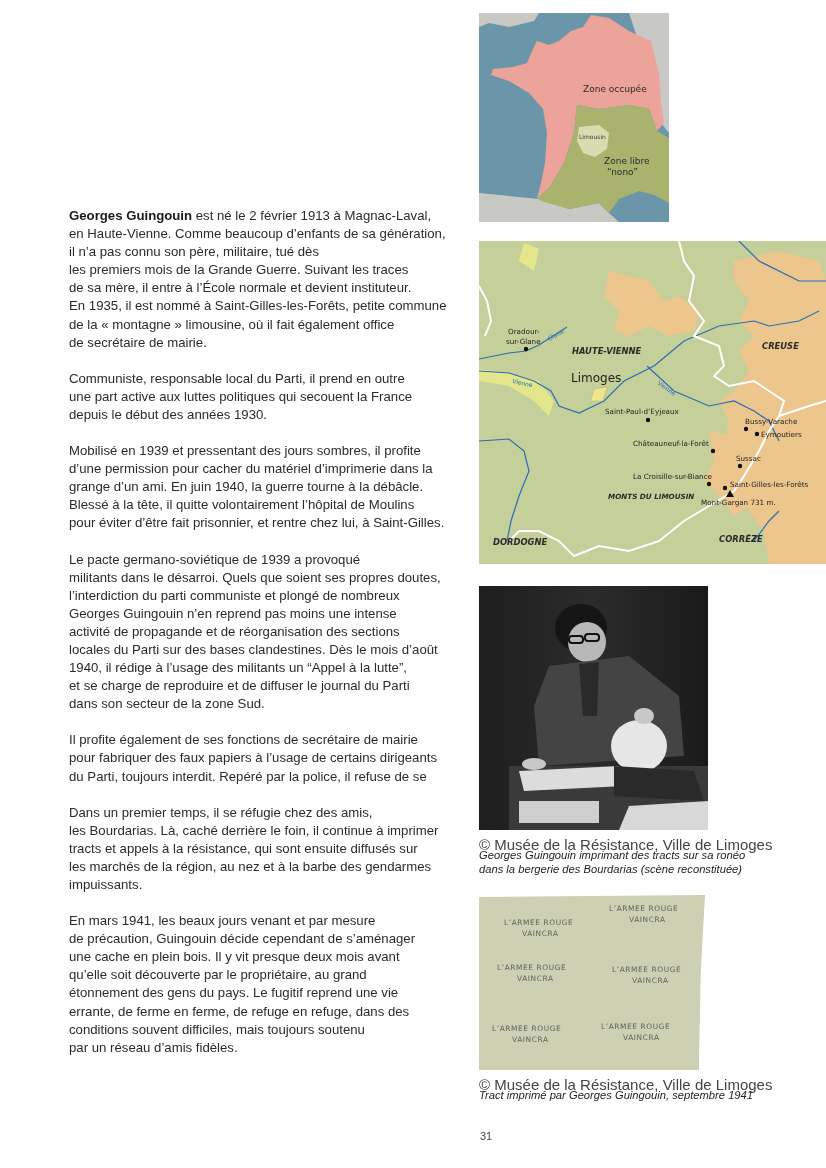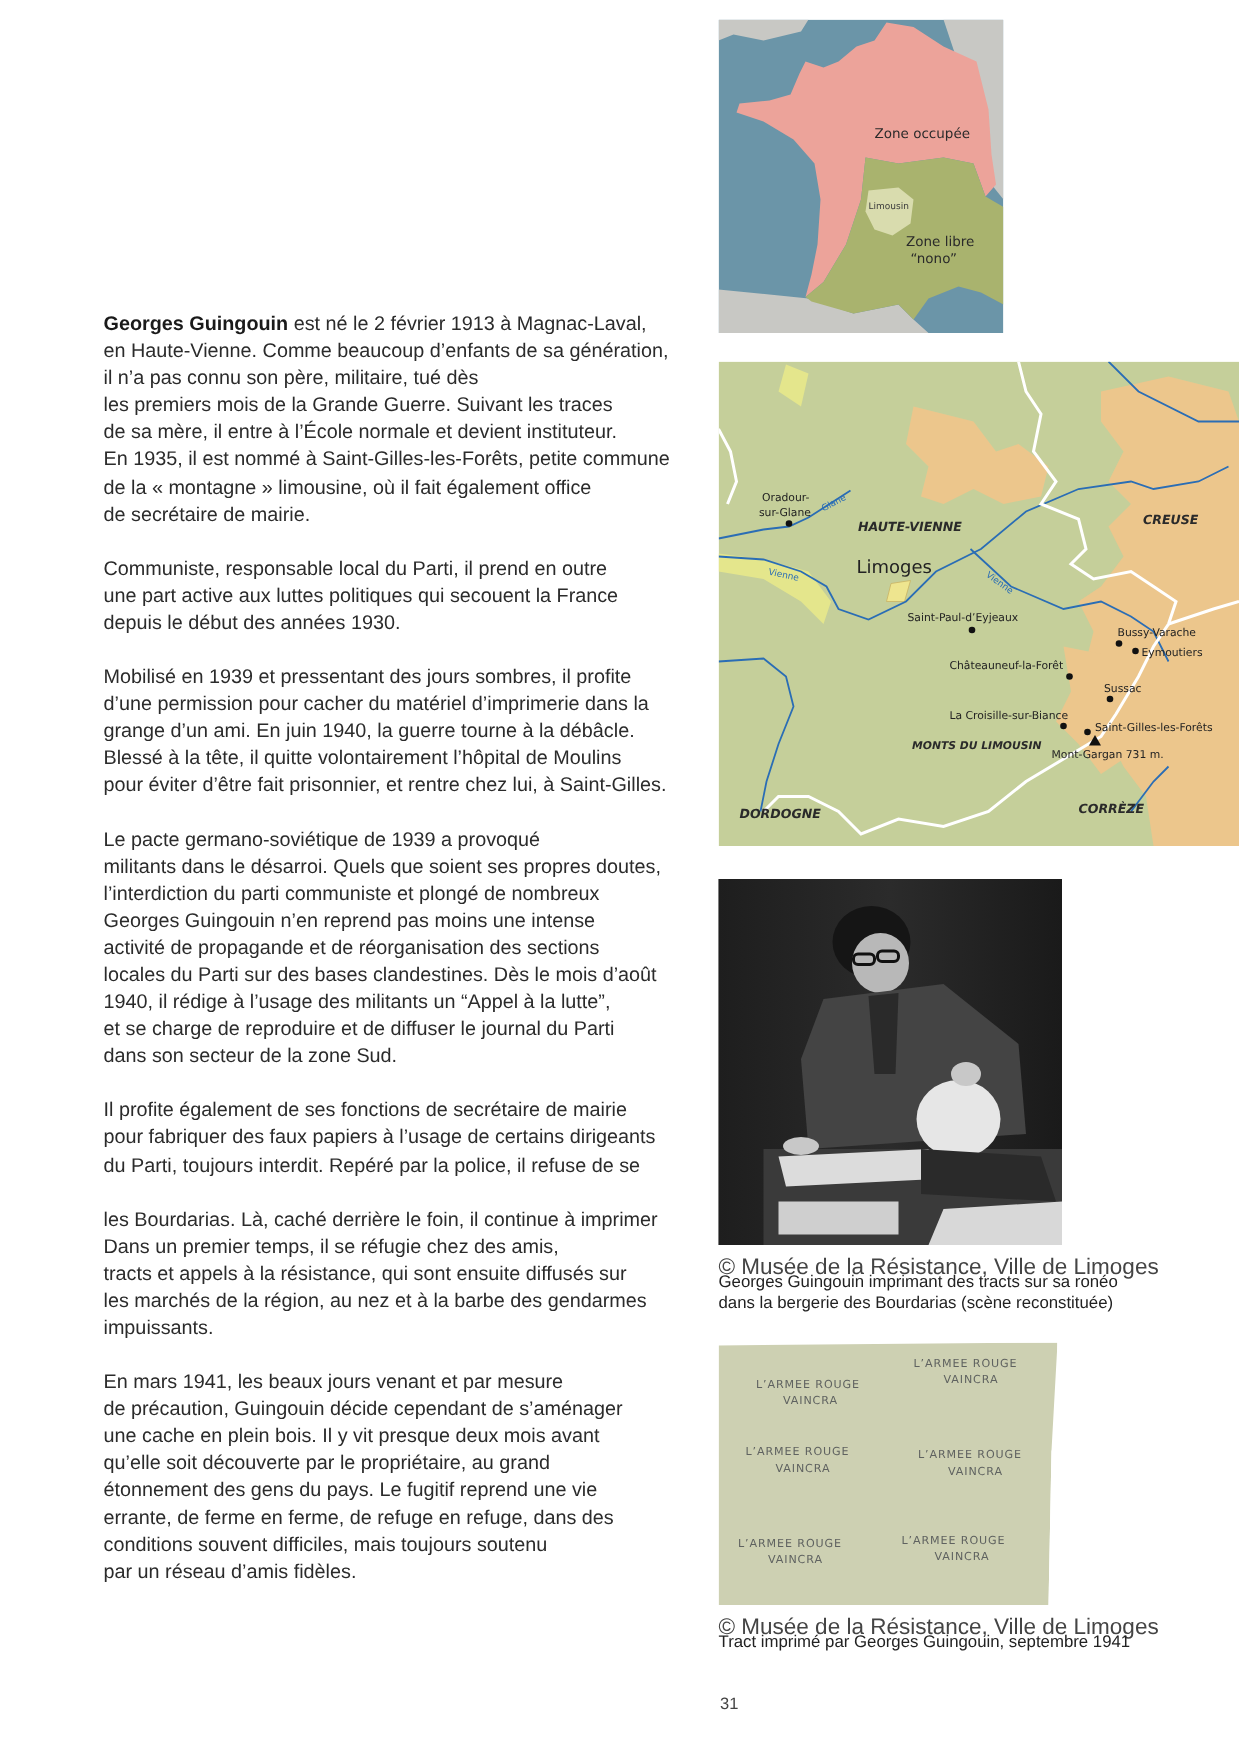--- a/index.html
+++ b/index.html
@@ -10,21 +10,21 @@
   .body-text p { margin: 0 0 18px 0; }
   .body-text p .line { display: block; white-space: nowrap; }
   .body-text b { font-weight: bold; color: #1a1a1a; }
 
   .map-france { position: absolute; left: 479px; top: 13px; width: 190px; height: 209px; overflow: hidden; }
   .map-region { position: absolute; left: 479px; top: 241px; width: 347px; height: 323px; overflow: hidden; }
   .photo { position: absolute; left: 479px; top: 586px; width: 229px; height: 244px; overflow: hidden; background: #1b1b1b; }
   .tract { position: absolute; left: 479px; top: 895px; width: 226px; height: 175px; overflow: hidden; }
 
   .credit { position: absolute; left: 479px; font-size: 15px; color: #444; white-space: nowrap; }
-  .caption { position: absolute; left: 479px; font-size: 11.2px; line-height: 14px; color: #222; white-space: nowrap; }
+  .caption { position: absolute; left: 479px; font-size: 11.2px; line-height: 14px; color: #222; font-style: italic; white-space: nowrap; }
   .page-number { position: absolute; left: 480px; top: 1130px; font-size: 11px; color: #444; }
 
   svg text { font-family: "DejaVu Sans", sans-serif; }
 </style>
 </head>
 <body>
 
 <div class="body-text">
   <p>
     <span class="line"><b>Georges Guingouin</b><span> est né le 2 février 1913 à Magnac-Laval,</span></span>
@@ -58,22 +58,22 @@
     <span class="line">1940, il rédige à l’usage des militants un “Appel à la lutte”,</span>
     <span class="line">et se charge de reproduire et de diffuser le journal du Parti</span>
     <span class="line">dans son secteur de la zone Sud.</span>
   </p>
   <p>
     <span class="line">Il profite également de ses fonctions de secrétaire de mairie</span>
     <span class="line">pour fabriquer des faux papiers à l’usage de certains dirigeants</span>
     <span class="line">du Parti, toujours interdit. Repéré par la police, il refuse de se</span>
   </p>
   <p>
+    <span class="line">Dans un premier temps, il se réfugie chez des amis,</span>
     <span class="line">les Bourdarias. Là, caché derrière le foin, il continue à imprimer</span>
-    <span class="line">Dans un premier temps, il se réfugie chez des amis,</span>
     <span class="line">tracts et appels à la résistance, qui sont ensuite diffusés sur</span>
     <span class="line">les marchés de la région, au nez et à la barbe des gendarmes</span>
     <span class="line">impuissants.</span>
   </p>
   <p>
     <span class="line">En mars 1941, les beaux jours venant et par mesure</span>
     <span class="line">de précaution, Guingouin décide cependant de s’aménager</span>
     <span class="line">une cache en plein bois. Il y vit presque deux mois avant</span>
     <span class="line">qu’elle soit découverte par le propriétaire, au grand</span>
     <span class="line">étonnement des gens du pays. Le fugitif reprend une vie</span>

